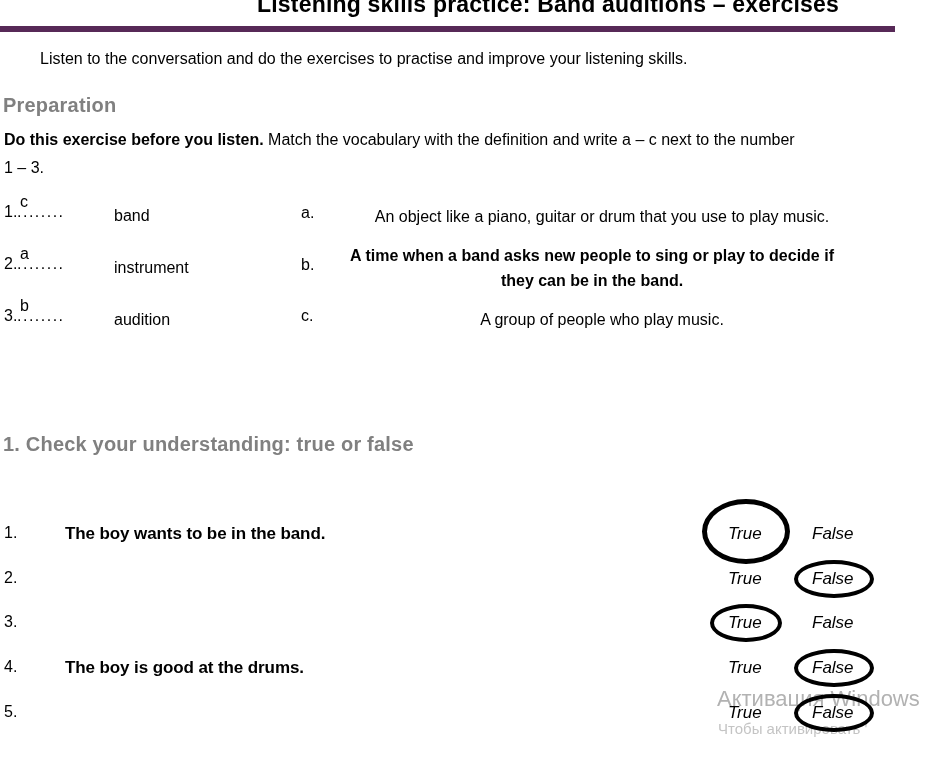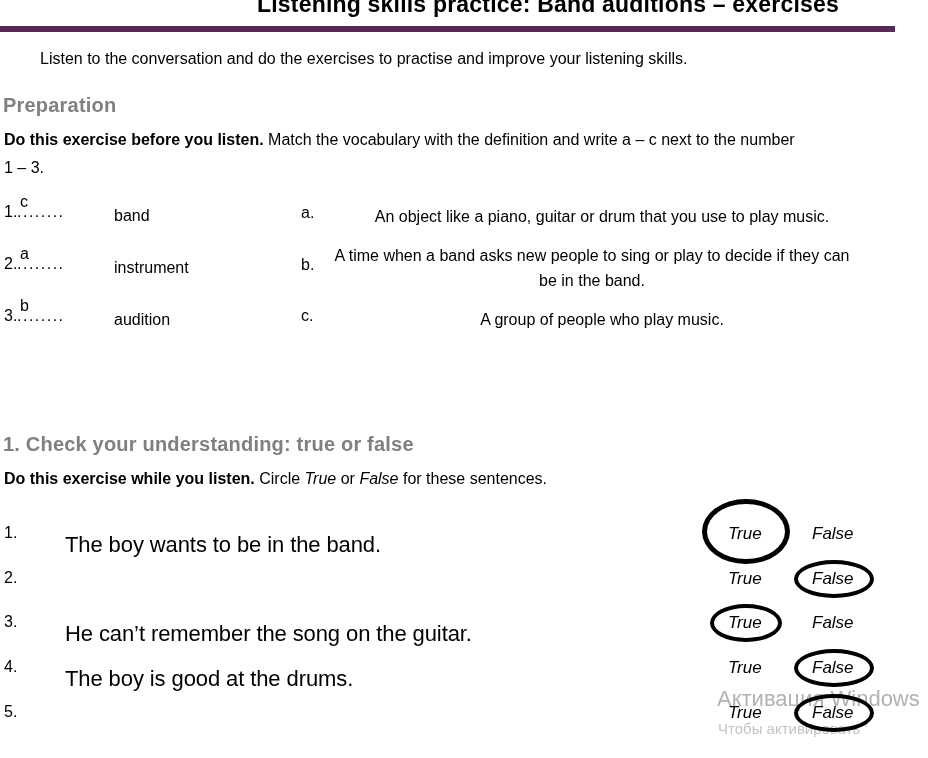--- a/index.html
+++ b/index.html
@@ -24,30 +24,30 @@
   
   .match-left{left:0;width:290px;height:22px;}
   .m-num{position:absolute;left:4px;top:0;}
   .m-answerline{position:absolute;left:17px;top:0;}
   .m-answer{position:absolute;left:3px;top:-10px;}
   .m-dots{letter-spacing:1.5px;}
   .m-term{position:absolute;left:76px;top:4px;margin-left:38px;}
   .def-letter{position:absolute;left:301px;top:0;}
   .def-text{position:absolute;left:332px;top:0;width:540px;line-height:25px;text-align:center;}
   .def-b .def-letter{top:13px;}
-  .def-b .def-text{width:520px;}
+  .def-b .def-text{width:520px;font-weight:bold;}
 
   
   .ex1-heading{top:433px;left:3px;}
   .ex1-instr{top:470px;left:4px;width:860px;}
 
   
   .tf-row{left:0;width:928px;height:26px;}
   .tf-num{position:absolute;left:4px;top:0;}
-  .tf-sentence{position:absolute;left:65px;top:8px;font-size:22px;letter-spacing:-0.1px;}
+  .tf-sentence{position:absolute;left:65px;top:0;font-size:17px;letter-spacing:-0.1px;font-weight:bold;}
   .tf-word{position:absolute;top:0;font-size:17px;font-style:italic;}
   .word-true{left:728px;}
   .word-false{left:812px;}
   .ring{
     display:none;position:absolute;left:-18px;right:-20px;top:-9px;bottom:-9px;
     border:4px solid #000;border-radius:50%;pointer-events:none;
   }
   .circled-true .word-true .ring{display:block;}
   .circled-false .word-false .ring{display:block;}
   .tf-rows .tf-row:nth-child(1) .ring{left:-26px;right:-28px;top:-25px;bottom:-20px;border-width:5px;}
@@ -95,42 +95,38 @@
   <div class="abs def-b" style="top:243px;left:0;width:928px">
     <span class="def-letter">b.</span>
     <span class="def-text">A time when a band asks new people to sing or play to decide if they can be in the band.</span>
   </div>
   <div class="abs" style="top:307px;left:0;width:928px">
     <span class="def-letter">c.</span>
     <span class="def-text">A group of people who play music.</span>
   </div>
 
   <div class="abs section-heading ex1-heading">1. Check your understanding: true or false</div>
-  <div class="abs ex1-instr">
-    <span class="bold">Do this exercise while you listen.</span><span> Circle </span><span class="italic">True</span><span> or </span><span class="italic">False</span><span> for these sentences.</span>
-  </div>
 
   <div class="abs wm1">Активация Windows</div>
   <div class="abs wm2">Чтобы активировать '</div>
 
   <div class="tf-rows">
     <div class="abs tf-row circled-true" style="top:524px">
       <span class="tf-num">1.</span>
       <span class="tf-sentence">The boy wants to be in the band.</span>
       <span class="tf-word word-true"><span class="ring"></span><span>True</span></span>
       <span class="tf-word word-false"><span>False</span></span>
     </div>
     <div class="abs tf-row circled-false" style="top:569px">
       <span class="tf-num">2.</span>
       <span class="tf-word word-true"><span>True</span></span>
       <span class="tf-word word-false"><span class="ring"></span><span>False</span></span>
     </div>
     <div class="abs tf-row circled-true" style="top:613px">
       <span class="tf-num">3.</span>
-      <span class="tf-sentence">He can’t remember the song on the guitar.</span>
       <span class="tf-word word-true"><span class="ring"></span><span>True</span></span>
       <span class="tf-word word-false"><span>False</span></span>
     </div>
     <div class="abs tf-row circled-false" style="top:658px">
       <span class="tf-num">4.</span>
       <span class="tf-sentence">The boy is good at the drums.</span>
       <span class="tf-word word-true"><span>True</span></span>
       <span class="tf-word word-false"><span class="ring"></span><span>False</span></span>
     </div>
     <div class="abs tf-row circled-false" style="top:703px">

